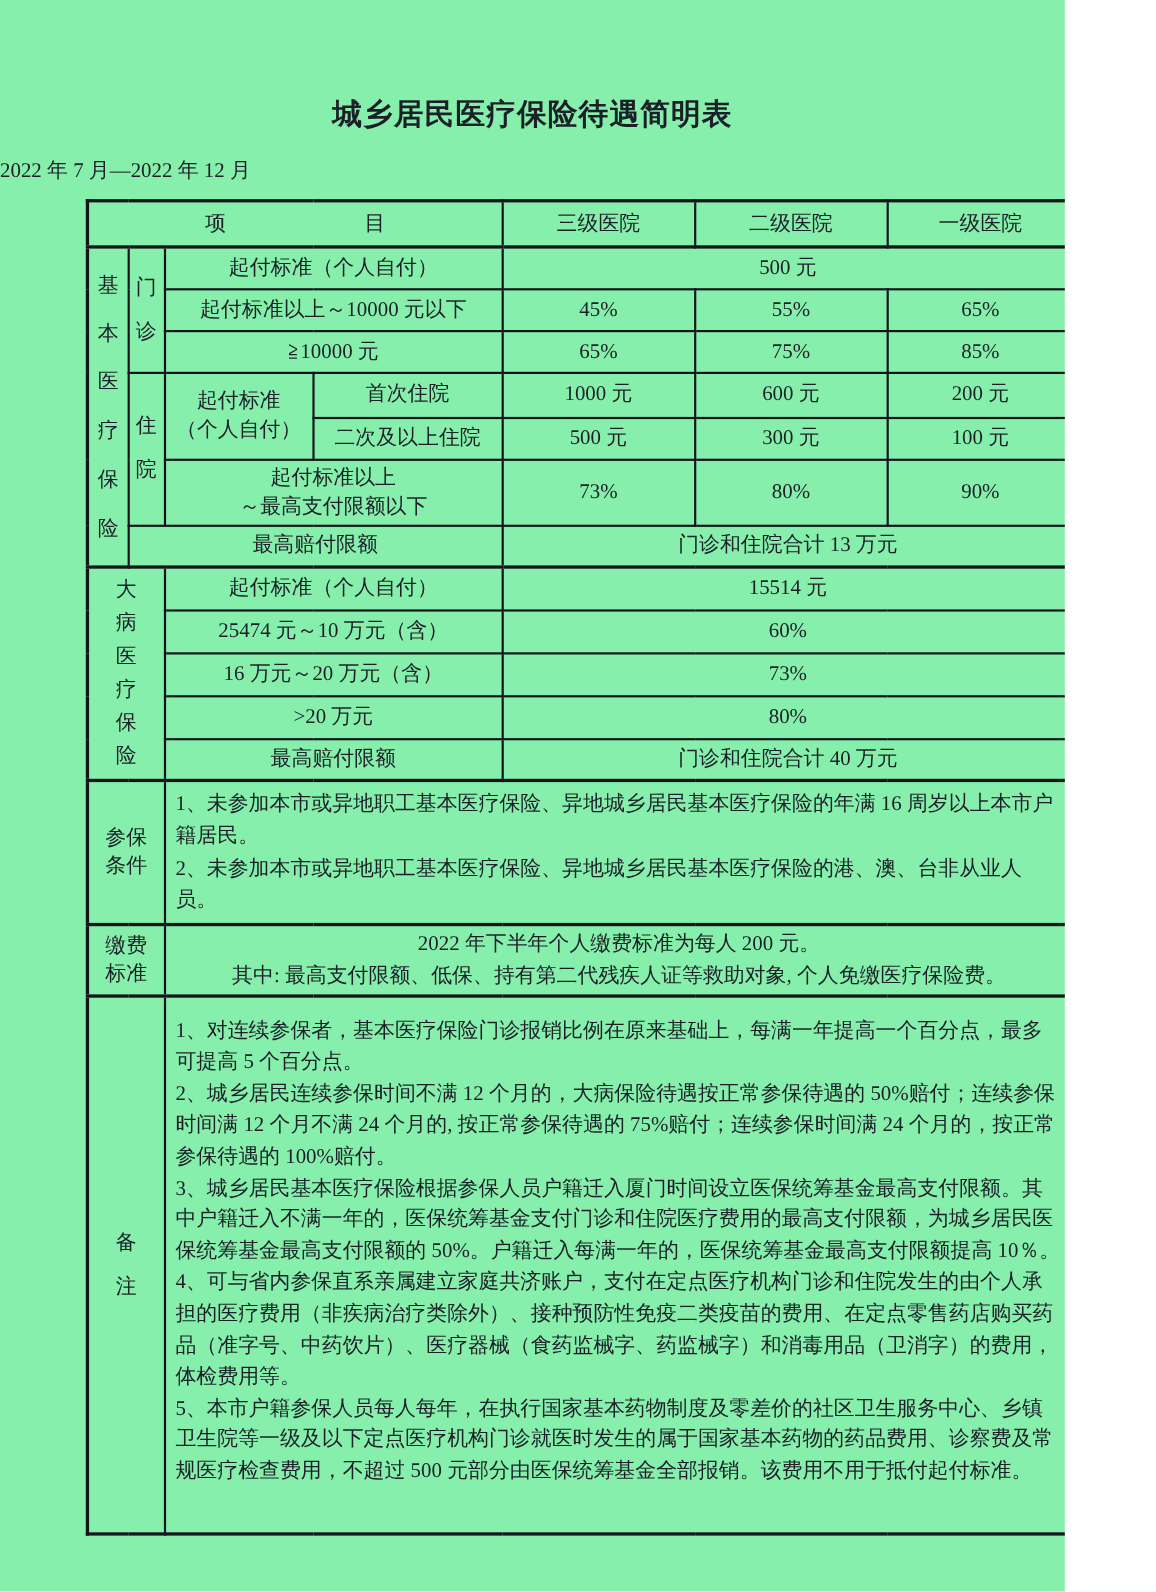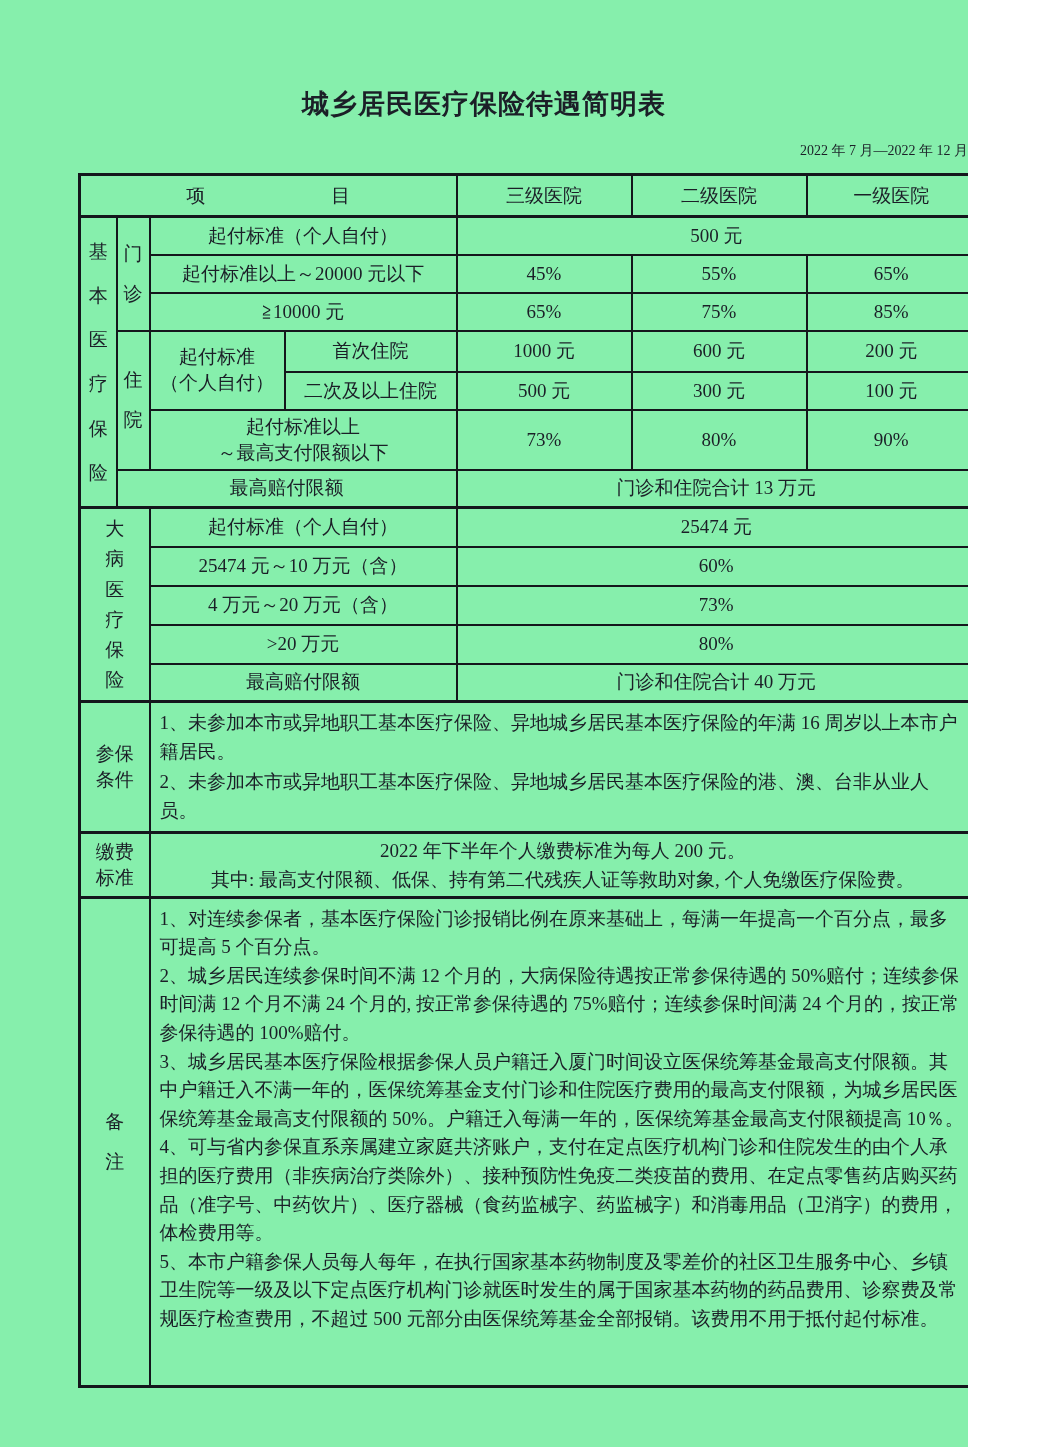--- a/index.html
+++ b/index.html
@@ -16,22 +16,22 @@
     margin:0;
     padding-top:86px;
     text-align:center;
     font-size:27px;
     font-weight:bold;
     letter-spacing:1px;
   }
   .doc-subtitle{
     margin:0;
     padding-top:20px;
-    text-align:right;
-    font-size:14px;
+    text-align:left;
+    font-size:19px;
   }
   table.main{
     border-collapse:collapse;
     table-layout:fixed;
     width:897px;
     margin:13px 0 0 78px;
     border:3px solid #14161c;
   }
   td{
     border:2px solid #14161c;
@@ -56,21 +56,21 @@
   .vh-basic{height:284px;}
   .vh-2{height:96px;}
   .vh-dabing{height:186px;}
   .text-cell{
     text-align:left;
     padding:5px 9px;
   }
   .text-cell p{margin:0;}
   .enroll-cell{line-height:29.4px;}
   .pay-cell{line-height:29px;padding-top:2px;padding-bottom:2px;text-align:center;}
-  .notes-cell{line-height:28.6px;vertical-align:top;padding-top:6px;}
+  .notes-cell{line-height:28.6px;vertical-align:top;padding-top:17px;}
 </style>
 </head>
 <body>
 
 <div class="page">
 
   <h1 class="doc-title">城乡居民医疗保险待遇简明表</h1>
   <div class="doc-subtitle">2022 年 7 月—2022 年 12 月</div>
 
   <table class="main">
@@ -111,21 +111,21 @@
       <td rowspan="3">
         <div class="v-label vh-2">
               <span>门</span>
               <span>诊</span>
             </div>
       </td>
       <td colspan="2" class="two-line">起付标准（个人自付）</td>
       <td colspan="3">500 元</td>
     </tr>
     <tr style="height:38px">
-      <td colspan="2" class="two-line">起付标准以上～20000 元以下</td>
+      <td colspan="2" class="two-line">起付标准以上～10000 元以下</td>
       <td>45%</td>
       <td>55%</td>
       <td>65%</td>
     </tr>
     <tr style="height:38px">
       <td colspan="2" class="two-line">≧10000 元</td>
       <td>65%</td>
       <td>75%</td>
       <td>85%</td>
     </tr>
@@ -167,28 +167,28 @@
         <div class="v-label vh-dabing">
               <span>大</span>
               <span>病</span>
               <span>医</span>
               <span>疗</span>
               <span>保</span>
               <span>险</span>
             </div>
       </td>
       <td colspan="2">起付标准（个人自付）</td>
-      <td colspan="3">25474 元</td>
+      <td colspan="3">15514 元</td>
     </tr>
     <tr style="height:39px">
       <td colspan="2">25474 元～10 万元（含）</td>
       <td colspan="3">60%</td>
     </tr>
     <tr style="height:39px">
-      <td colspan="2">4 万元～20 万元（含）</td>
+      <td colspan="2">16 万元～20 万元（含）</td>
       <td colspan="3">73%</td>
     </tr>
     <tr style="height:39px">
       <td colspan="2">&gt;20 万元</td>
       <td colspan="3">80%</td>
     </tr>
     <tr style="height:38px">
       <td colspan="2">最高赔付限额</td>
       <td colspan="3">门诊和住院合计 40 万元</td>
     </tr>

